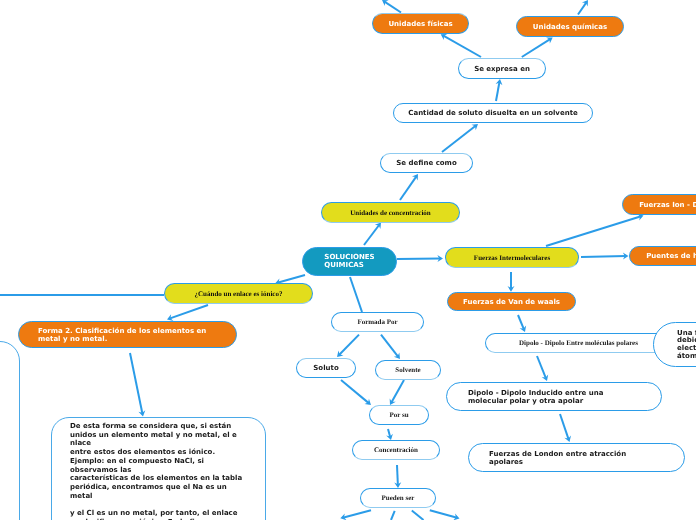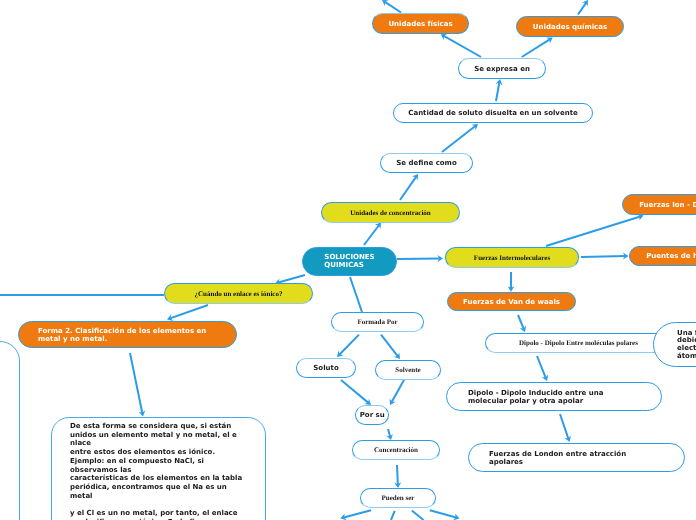--- a/index.html
+++ b/index.html
@@ -183,21 +183,21 @@
   </div>
 
   <div class="node white lt" data-name="node-soluto" style="left:296px;top:358px;width:60px;height:20px;">
     <span data-name="node-label">Soluto</span>
   </div>
 
   <div class="node white lb" data-name="node-solvente" style="left:375px;top:360px;width:66px;height:20px;align-items:center;">
     <span data-name="node-label">Solvente</span>
   </div>
 
-  <div class="node white lt" data-name="node-por-su" style="left:355px;top:405px;width:34px;height:20px;">
+  <div class="node white lt" data-name="node-por-su" style="left:369px;top:405px;width:60px;height:20px;font-family:Liberation Serif, serif;">
     <span data-name="node-label">Por su</span>
   </div>
 
   <div class="node white lb" data-name="node-concentracion" style="left:352px;top:440px;width:88px;height:20px;">
     <span data-name="node-label">Concentración</span>
   </div>
 
   <div class="node white lb" data-name="node-pueden-ser" style="left:360px;top:488px;width:76px;height:20px;">
     <span data-name="node-label">Pueden ser</span>
   </div>

